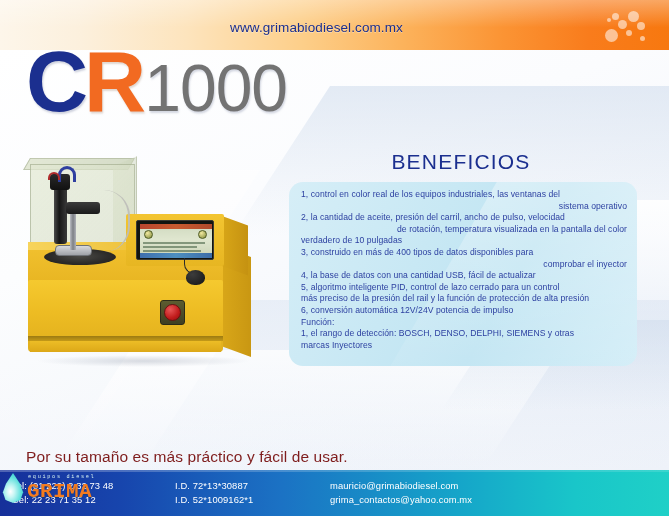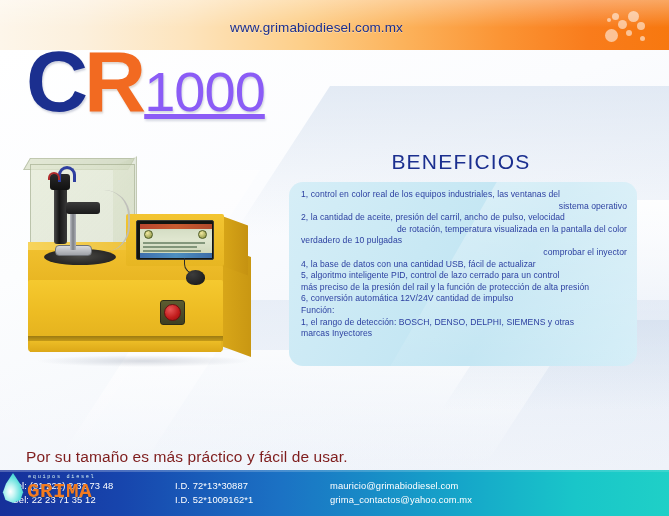--- a/index.html
+++ b/index.html
@@ -58,24 +58,23 @@
     font-size:86px; font-weight:bold; color:#1b2f8f;
     font-family:"Liberation Sans", sans-serif; letter-spacing:-4px;
     text-shadow:1px 2px 2px rgba(120,130,160,.35);
   }
   .cr-r {
     font-size:86px; font-weight:bold; color:#f26a21;
     font-family:"Liberation Sans", sans-serif; letter-spacing:-2px;
     text-shadow:1px 2px 2px rgba(170,140,120,.35);
   }
   .cr-num {
-    font-size:56px; font-weight:400; color:#8b5cf6;
+    font-size:66px; font-weight:400; color:#737373;
     font-family:"Liberation Sans", sans-serif; letter-spacing:-1px;
     text-shadow:1px 2px 2px rgba(120,130,160,.30);
-    text-decoration:underline;
   }
 
   
   .photo { position:absolute; left:8px; top:150px; width:270px; height:240px; }
   .ph-shadow {
     position:absolute; left:28px; top:205px; width:215px; height:12px;
     background:radial-gradient(ellipse at center, rgba(120,130,150,.28), rgba(120,130,150,0) 70%);
   }
   
   .guard {
@@ -361,25 +360,26 @@
   <div class="ben-title">BENEFICIOS</div>
 
   <div class="ben-box">
     <div class="sheen"></div>
     <div class="ben-list">
       <div class="ben-line">1, control en color real de los equipos industriales, las ventanas del</div>
       <div class="ben-line ind">sistema operativo</div>
       <div class="ben-line">2, la cantidad de aceite, presión del carril, ancho de pulso, velocidad</div>
       <div class="ben-line ind">de rotación, temperatura visualizada en la pantalla del color</div>
       <div class="ben-line">verdadero de 10 pulgadas</div>
+      <div class="ben-line">3, construido en más de 400 tipos de datos disponibles para</div>
       <div class="ben-line ind">comprobar el inyector</div>
       <div class="ben-line">4, la base de datos con una cantidad USB, fácil de actualizar</div>
       <div class="ben-line">5, algoritmo inteligente PID, control de lazo cerrado para un control</div>
       <div class="ben-line">más preciso de la presión del rail y la función de protección de alta presión</div>
-      <div class="ben-line">6, conversión automática 12V/24V cantidad de impulso</div>
+      <div class="ben-line">6, conversión automática 12V/24V potencia de impulso</div>
       <div class="ben-line">Función:</div>
       <div class="ben-line">1, el rango de detección: BOSCH, DENSO, DELPHI, SIEMENS y otras</div>
       <div class="ben-line">marcas Inyectores</div>
     </div>
   </div>
 
   <div class="tagline">Por su tamaño es más práctico y fácil de usar.</div>
 
   <div class="footer">
     <div class="footer-top-line"></div>

